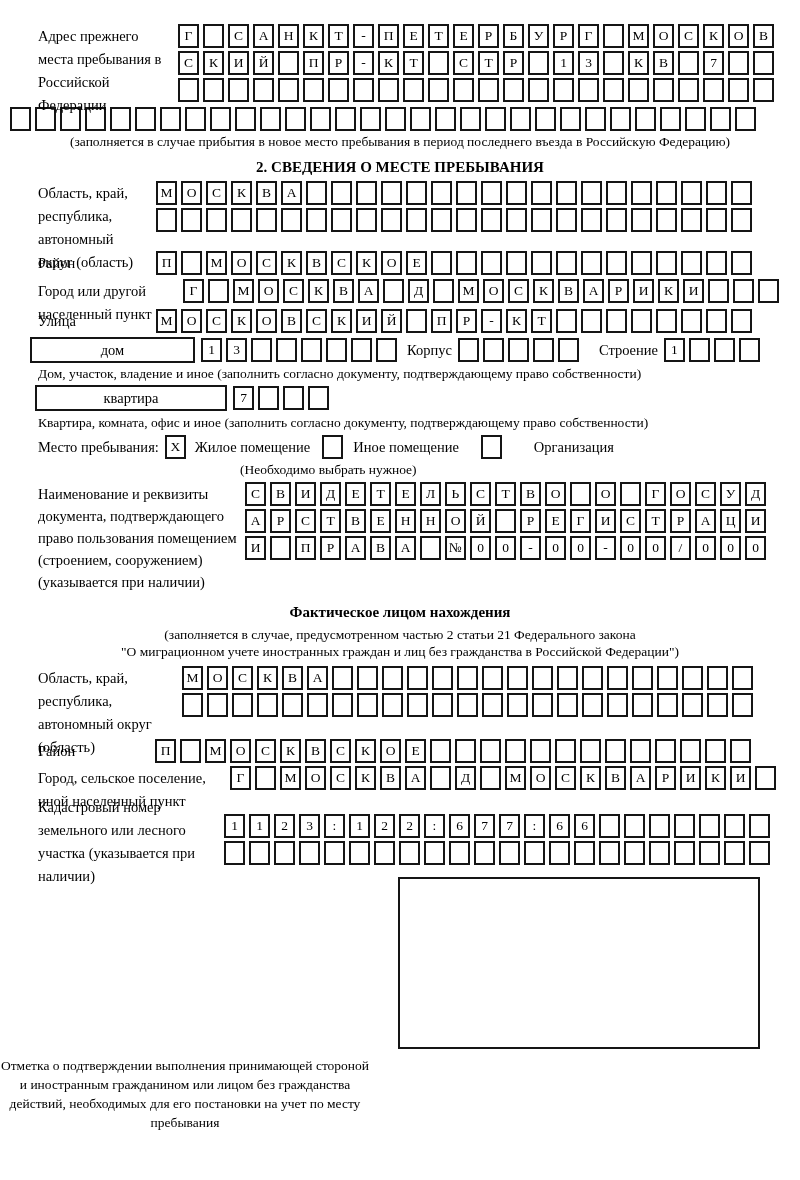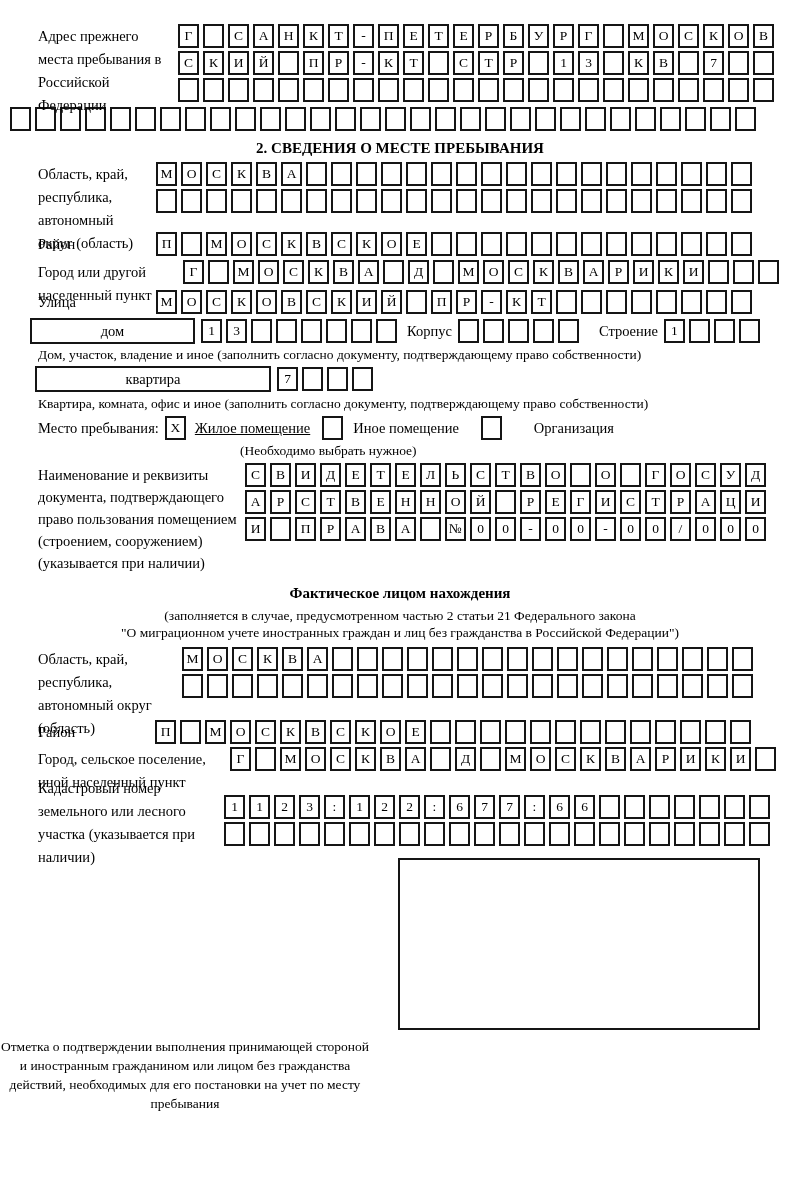--- a/index.html
+++ b/index.html
@@ -148,20 +148,21 @@
       <span class="cbox"></span>
       <span class="cbox"></span>
       <span class="cbox"></span>
       <span class="cbox"></span>
       <span class="cbox"></span>
       <span class="cbox"></span>
       <span class="cbox"></span>
       <span class="cbox"></span>
       <span class="cbox"></span>
     </div>
+  <div class="note center" style="margin-top:2px;">(заполняется в случае прибытия в новое место пребывания в период последнего въезда в Российскую Федерацию)</div>
 
   <div class="sec-title" style="margin-top:9px;">2. СВЕДЕНИЯ О МЕСТЕ ПРЕБЫВАНИЯ</div>
 
   <div class="field" style="margin-top:5px; height:54px;">
     <div class="flabel" style="width:112px;">Область, край, республика, автономный округ (область)</div>
     <div class="frows" style="margin-left:118px;">
       <div class="boxrow">
           <span class="cbox">М</span>
           <span class="cbox">О</span>
           <span class="cbox">С</span>
@@ -336,34 +337,34 @@
     <div class="boxrow" style="margin-bottom:0;">
         <span class="cbox">1</span>
         <span class="cbox"></span>
         <span class="cbox"></span>
         <span class="cbox"></span>
       </div>
   </div>
   <div class="note" style="margin-left:38px; margin-top:3px;">Дом, участок, владение и иное (заполнить согласно документу, подтверждающему право собственности)</div>
 
   <div class="inline-row" style="margin-left:35px; margin-top:3px; gap:6px;">
-    <div class="wbox" style="width:236px;font-family:Liberation Serif, serif;">квартира</div>
+    <div class="wbox" style="width:192px;font-family:Liberation Serif, serif;">квартира</div>
     <div class="boxrow" style="margin-bottom:0;">
         <span class="cbox">7</span>
         <span class="cbox"></span>
         <span class="cbox"></span>
         <span class="cbox"></span>
       </div>
   </div>
   <div class="note" style="margin-left:38px; margin-top:4px;">Квартира, комната, офис и иное (заполнить согласно документу, подтверждающему право собственности)</div>
 
   <div class="inline-row" style="margin-left:38px; margin-top:4px;">
     <span class="ilabel">Место пребывания:</span>
     <span class="cbox" style="margin-left:6px;">X</span>
-    <span class="ilabel" style="margin-left:9px;text-decoration:underline;">Жилое помещение</span>
+    <span class="ilabel" style="margin-left:9px;">Жилое помещение</span>
     <span class="cbox" style="margin-left:12px;"></span>
     <span class="ilabel" style="margin-left:10px;">Иное помещение</span>
     <span class="cbox" style="margin-left:22px;"></span>
     <span class="ilabel" style="margin-left:32px;">Организация</span>
   </div>
   <div class="note" style="margin-left:240px; margin-top:3px;">(Необходимо выбрать нужное)</div>
 
   <div class="field" style="margin-top:4px; height:81px;">
     <div class="flabel" style="width:200px; line-height:22px;">Наименование и реквизиты документа, подтверждающего право пользования помещением (строением, сооружением) (указывается при наличии)</div>
     <div class="frows" style="margin-left:207px;">

